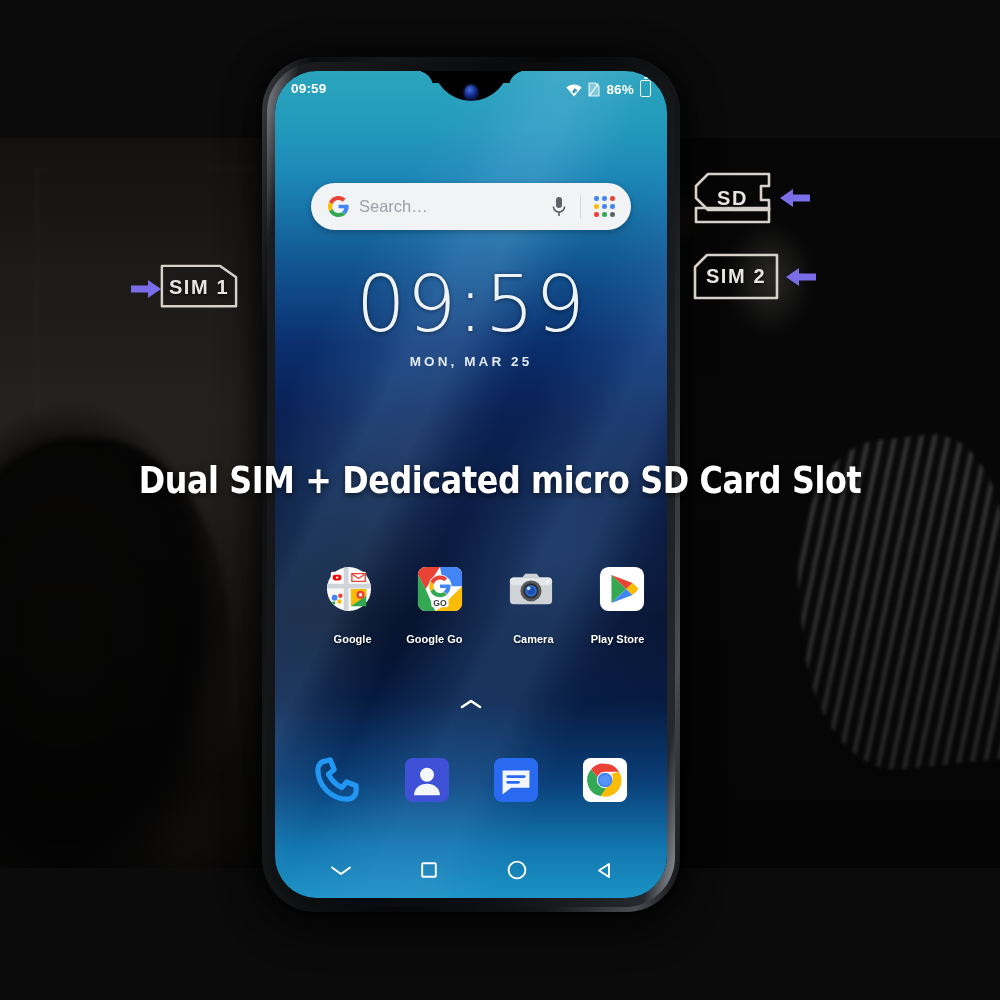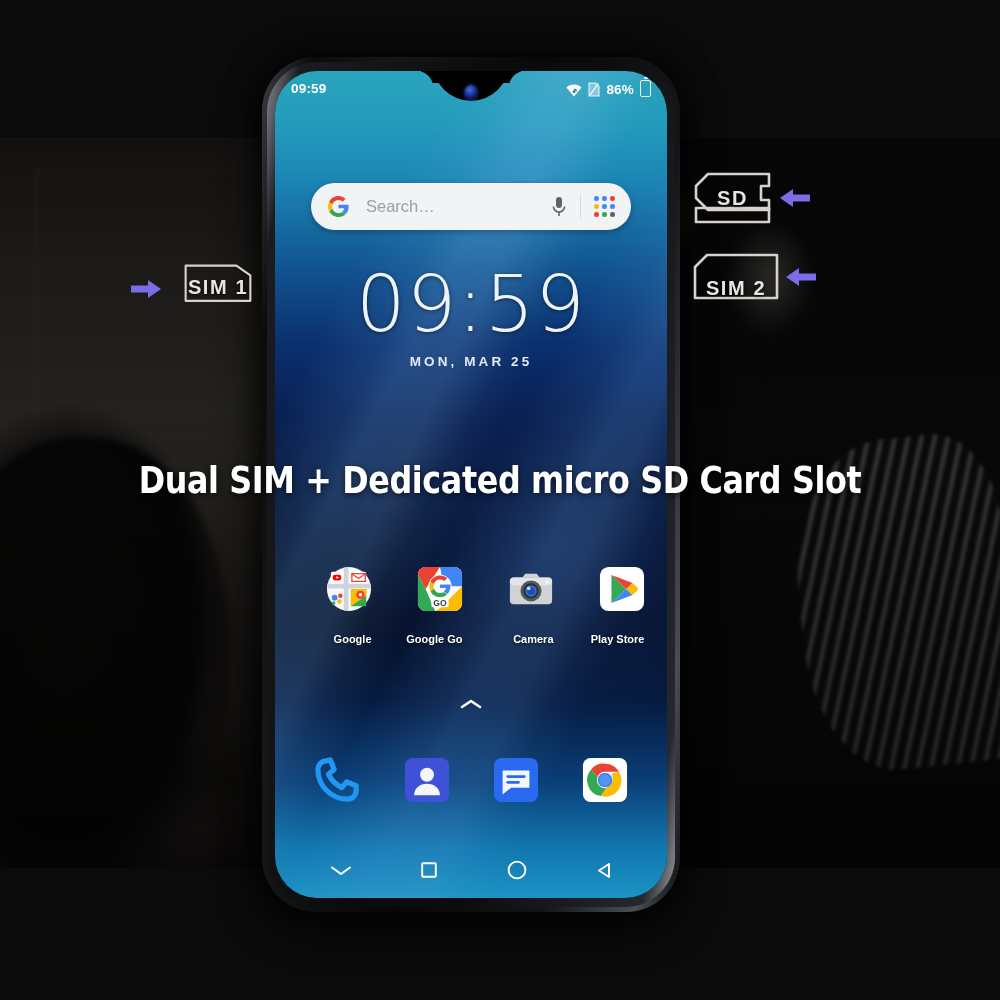--- a/index.html
+++ b/index.html
@@ -106,21 +106,21 @@
     font-size:13.5px;font-weight:700;letter-spacing:.2px;z-index:5;}
   .status-right{display:flex;align-items:flex-end;gap:6px;}
   .bat{width:9px;height:15px;border:1.6px solid #fff;border-radius:2px;position:relative;opacity:.95;}
   .bat::after{content:"";position:absolute;left:50%;top:-3.6px;transform:translateX(-50%);width:4px;height:2px;background:#fff;border-radius:1px;}
 
   
   .search{position:absolute;left:36px;top:112px;width:calc(100% - 72px);height:47px;border-radius:24px;
     background:#f1f3f4;display:flex;align-items:center;padding:0 16px;box-sizing:border-box;
     box-shadow:0 2px 6px rgba(0,0,0,.28);z-index:5;}
   .glogo{width:23px;height:23px;flex:0 0 auto;}
-  .sph{flex:1;margin-left:16px;color:#9aa0a6;font-size:16.5px;}
+  .sph{flex:1;margin-left:9px;color:#9aa0a6;font-size:16.5px;}
   .mic{width:16px;height:22px;flex:0 0 auto;}
   .divider{width:1px;height:24px;background:#d6d9dc;margin:0 13px;}
   .dots{display:grid;grid-template-columns:repeat(3,4.6px);grid-template-rows:repeat(3,4.6px);gap:3.4px;}
   .dots i{width:4.6px;height:4.6px;border-radius:50%;display:block;}
 
   
   .clockbox{position:absolute;left:0;top:196px;width:100%;text-align:center;z-index:5;}
   .clock{font-size:78px;line-height:.96;color:#eef3f8;font-weight:200;letter-spacing:1px;
     font-family:"DejaVu Sans","Liberation Sans",sans-serif;text-shadow:0 1px 4px rgba(0,0,0,.5);}
   .cdate{margin-top:12px;font-size:13.5px;color:#e3eaf2;letter-spacing:3.1px;font-weight:700;}
@@ -143,22 +143,22 @@
 
   
   .nav{position:absolute;left:0;bottom:18px;width:100%;display:flex;justify-content:space-around;
     align-items:center;padding:0 20px;box-sizing:border-box;z-index:5;}
 
   
   .card{position:absolute;z-index:30;display:flex;align-items:center;justify-content:center;
     color:#e8e6e2;font-size:20px;font-weight:600;letter-spacing:1.6px;
     text-shadow:0 1px 3px rgba(0,0,0,.75);}
   .card span{position:relative;z-index:2;}
-  .sim1{left:184px;top:264px;width:68px;height:47px;}
-  .sim2{left:693px;top:253px;width:86px;height:47px;align-items:flex-end;}
+  .sim1{left:160px;top:264px;width:78px;height:47px;}
+  .sim2{left:693px;top:253px;width:86px;height:47px;}
   .sdc{left:694px;top:172px;width:77px;height:52px;}
   .arrow{position:absolute;z-index:30;}
 </style>
 </head>
 <body>
 
 <div id="stage">
 
   <div class="bg-band">
     <div class="photo photo-left"></div>

